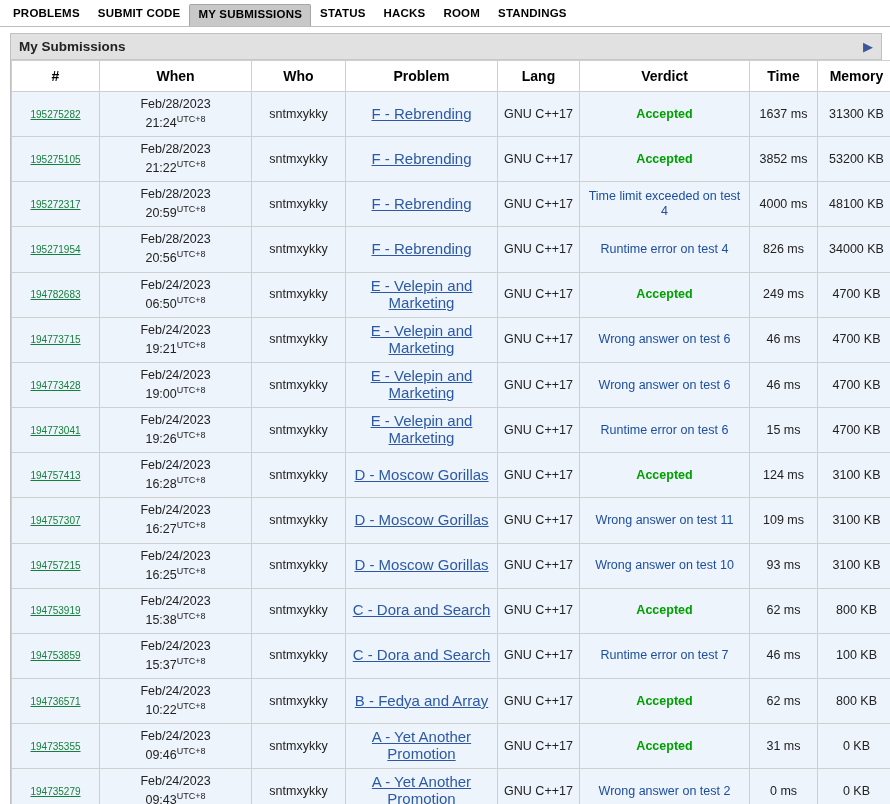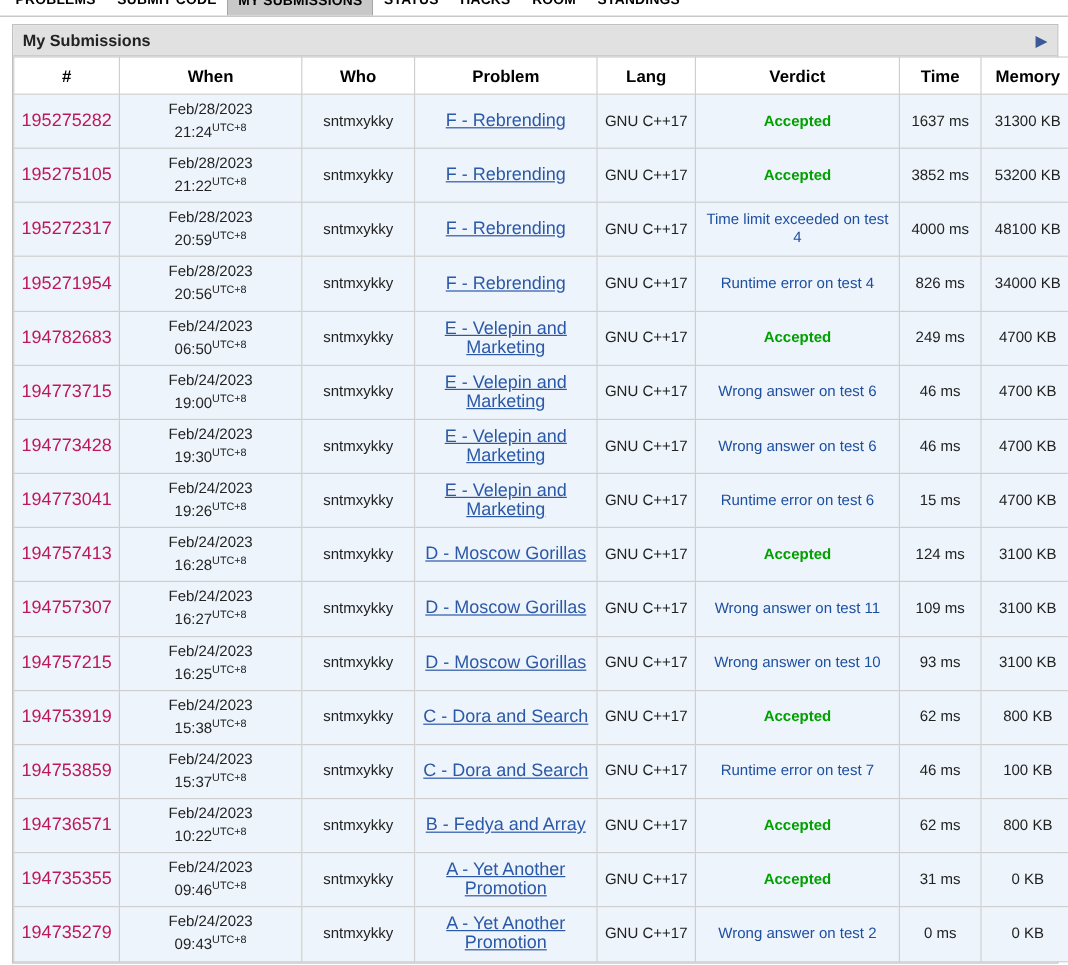--- a/index.html
+++ b/index.html
@@ -10,21 +10,21 @@
   }
   body {
     width: 890px;
     height: 804px;
     overflow: hidden;
     color: #000000;
   }
 
   
   .nav {
-    height: 14px;
+    height: 27px;
     border-bottom: 1px solid #bcbcbc;
     display: flex;
     align-items: flex-end;
     padding: 0 4px;
     box-sizing: border-box;
     background: #ffffff;
   }
   .nav-item {
     font-size: 11.5px;
     font-weight: bold;
@@ -101,22 +101,23 @@
   .col-id     { width: 88px; }
   .col-when   { width: 152px; }
   .col-who    { width: 94px; }
   .col-prob   { width: 152px; }
   .col-lang   { width: 82px; }
   .col-verd   { width: 170px; }
   .col-time   { width: 68px; }
   .col-mem    { width: 78px; }
 
   td.id a {
-    color: #be185d;
-    font-size: 15px;
+    color: #15803d;
+    text-decoration: underline;
+    font-size: 10px;
   }
   td.when {
     font-size: 12.5px;
     color: #1b1b1b;
   }
   td.when .tz {
     font-size: 9px;
     vertical-align: super;
     text-align: center;
   }
@@ -239,31 +240,31 @@
           <td class="when"><span>Feb/24/2023</span><br><span>06:50</span><span class="tz">UTC+8</span></td>
           <td class="who">sntmxykky</td>
           <td class="prob"><a>E - Velepin and Marketing</a></td>
           <td class="lang">GNU C++17</td>
           <td class="verdict"><span class="v-accepted">Accepted</span></td>
           <td class="time">249 ms</td>
           <td class="mem">4700 KB</td>
         </tr>
         <tr>
           <td class="id"><a>194773715</a></td>
-          <td class="when"><span>Feb/24/2023</span><br><span>19:00</span><span class="tz">UTC+8</span></td>
+          <td class="when"><span>Feb/24/2023</span><br><span>19:21</span><span class="tz">UTC+8</span></td>
           <td class="who">sntmxykky</td>
           <td class="prob"><a>E - Velepin and Marketing</a></td>
           <td class="lang">GNU C++17</td>
           <td class="verdict"><span class="v-fail">Wrong answer on test 6</span></td>
           <td class="time">46 ms</td>
           <td class="mem">4700 KB</td>
         </tr>
         <tr>
           <td class="id"><a>194773428</a></td>
-          <td class="when"><span>Feb/24/2023</span><br><span>19:30</span><span class="tz">UTC+8</span></td>
+          <td class="when"><span>Feb/24/2023</span><br><span>19:00</span><span class="tz">UTC+8</span></td>
           <td class="who">sntmxykky</td>
           <td class="prob"><a>E - Velepin and Marketing</a></td>
           <td class="lang">GNU C++17</td>
           <td class="verdict"><span class="v-fail">Wrong answer on test 6</span></td>
           <td class="time">46 ms</td>
           <td class="mem">4700 KB</td>
         </tr>
         <tr>
           <td class="id"><a>194773041</a></td>
           <td class="when"><span>Feb/24/2023</span><br><span>19:26</span><span class="tz">UTC+8</span></td>

